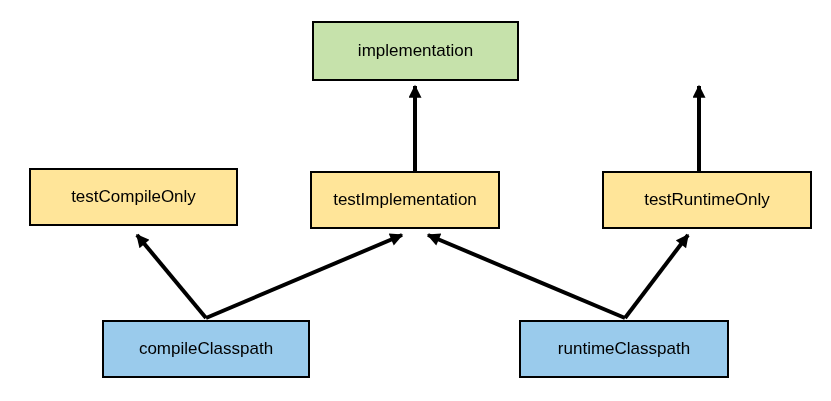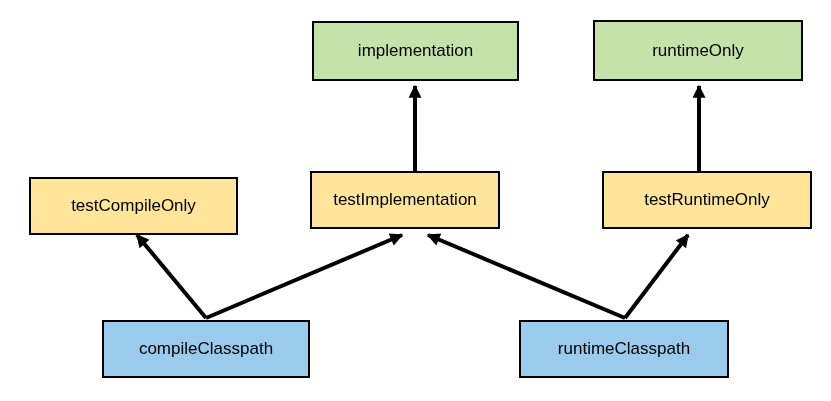--- a/index.html
+++ b/index.html
@@ -61,25 +61,22 @@
     <line class="edge" x1="206" y1="318" x2="137" y2="235" marker-end="url(#arrowhead)"></line>
     <line class="edge" x1="206" y1="318" x2="402" y2="235" marker-end="url(#arrowhead)"></line>
     <line class="edge" x1="625" y1="318" x2="428" y2="235" marker-end="url(#arrowhead)"></line>
     <line class="edge" x1="625" y1="318" x2="688" y2="235" marker-end="url(#arrowhead)"></line>
   </svg>
 
   <div class="node green" style="left:312px; top:21px; width:207px; height:60px;">
     <span class="node-label">implementation</span>
   </div>
 
-  <div class="node green" style="left:593px; top:20px; width:210px; height:61px;">
-    <span class="node-label">runtimeOnly</span>
-  </div>
 
-  <div class="node yellow" style="left:29px; top:177px; width:209px; height:58px;">
+  <div class="node yellow" style="left:29px; top:168px; width:209px; height:58px;">
     <span class="node-label">testCompileOnly</span>
   </div>
 
   <div class="node yellow" style="left:310px; top:171px; width:190px; height:58px;">
     <span class="node-label">testImplementation</span>
   </div>
 
   <div class="node yellow" style="left:594px; top:171px; width:210px; height:58px;margin-left:8px;">
     <span class="node-label">testRuntimeOnly</span>
   </div>

